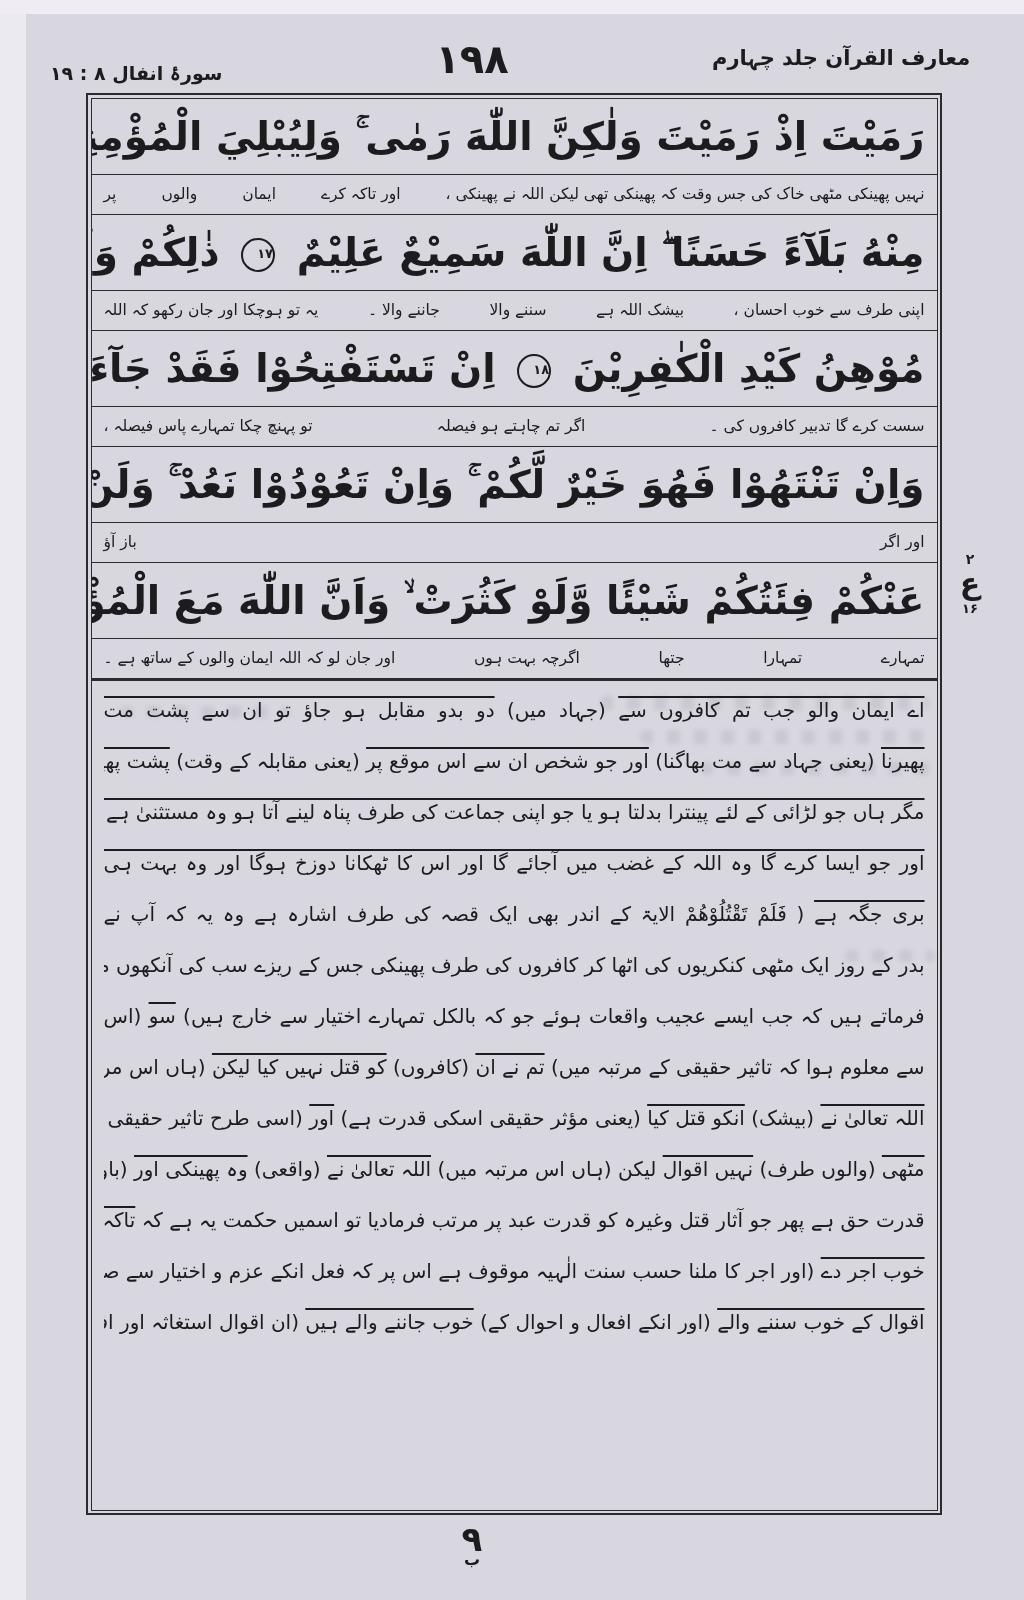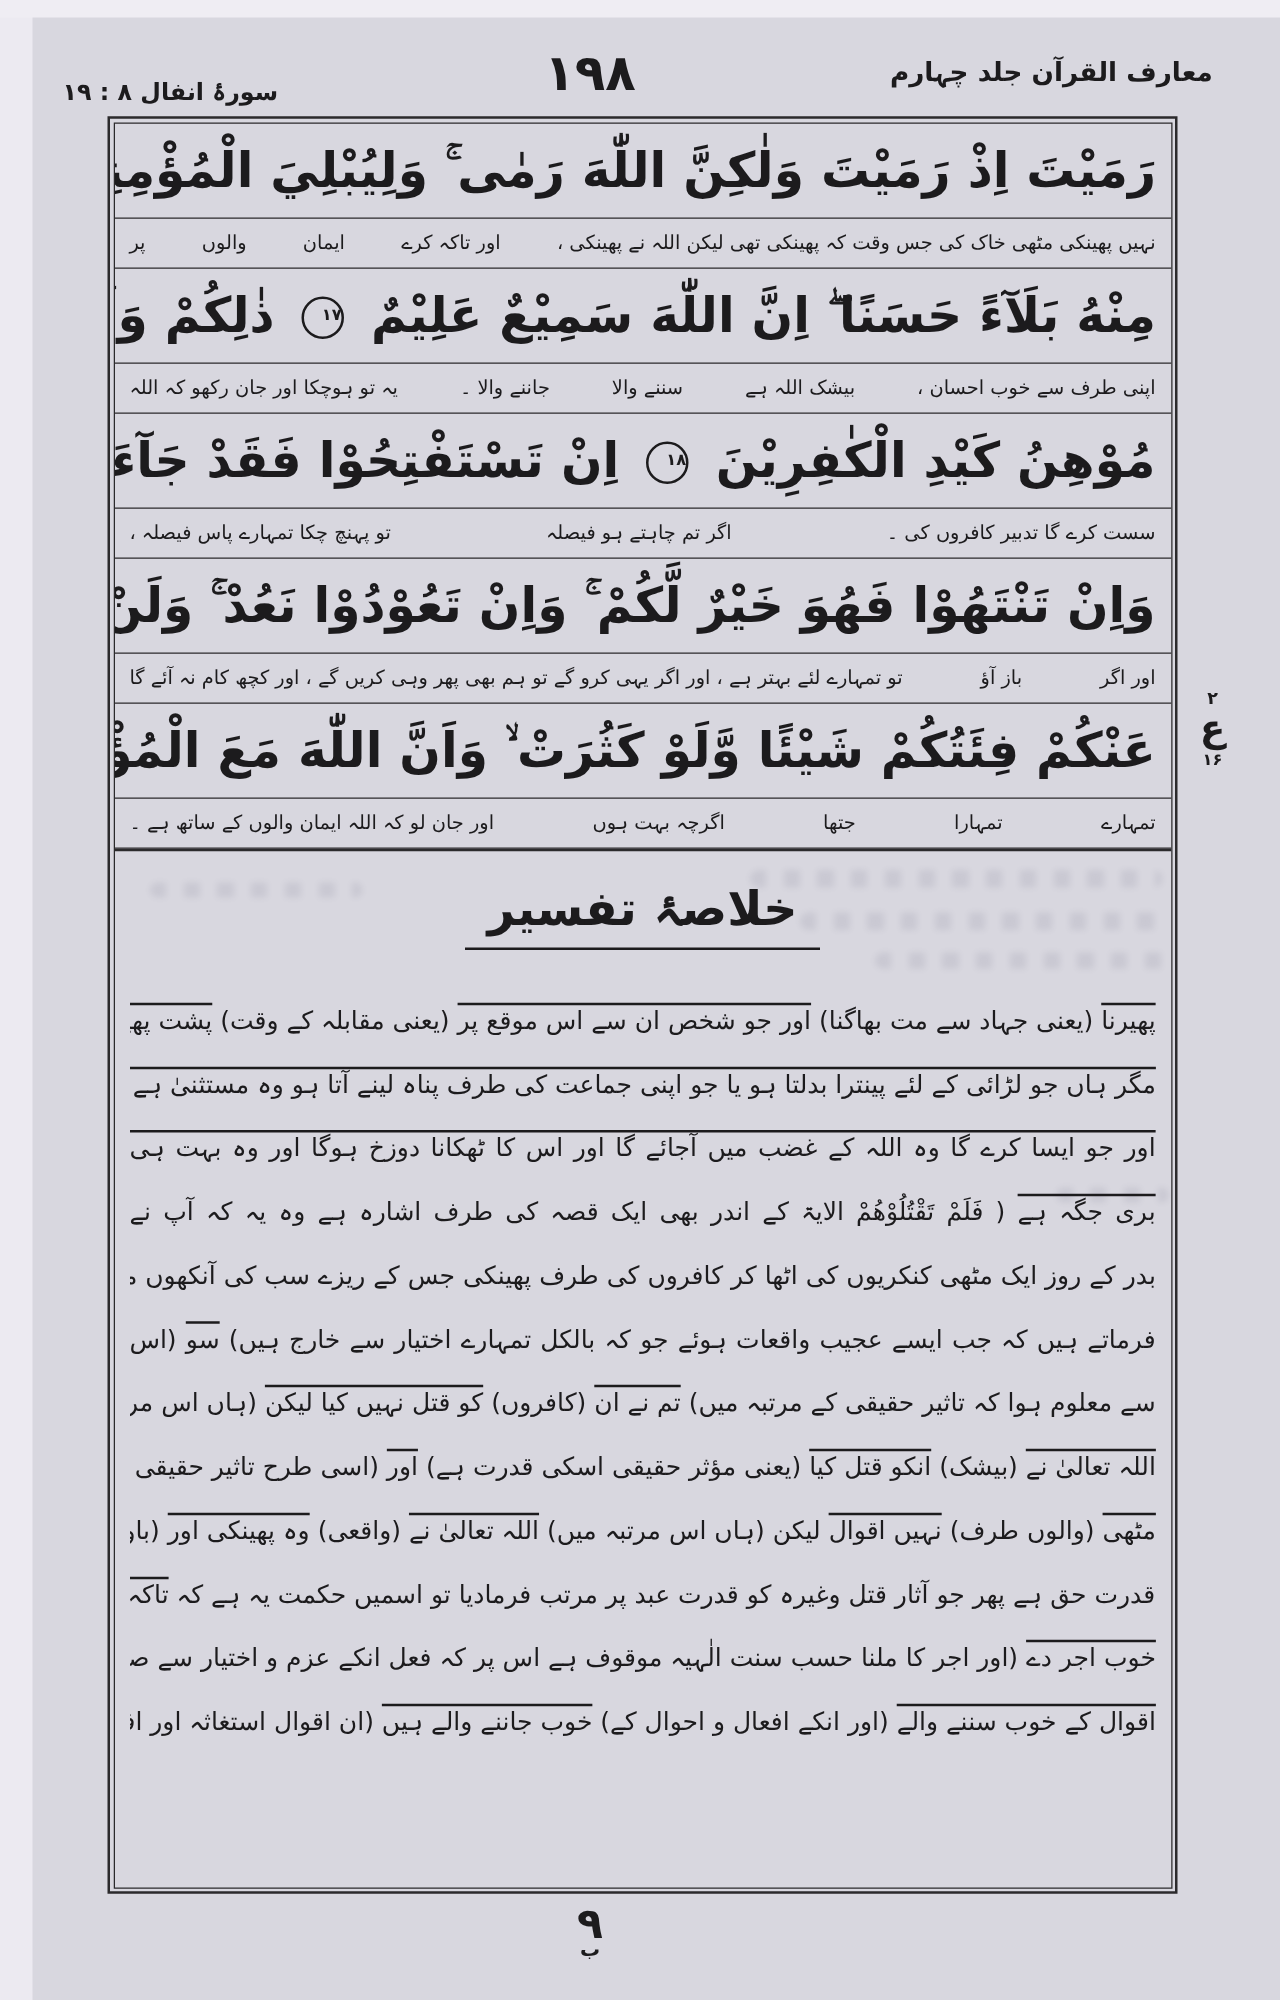--- a/index.html
+++ b/index.html
@@ -120,37 +120,34 @@
         <div class="vrow arabic" dir="rtl"><span>مُوْهِنُ كَيْدِ الْكٰفِرِيْنَ</span> <span class="ayah">۱۸</span> <span>اِنْ تَسْتَفْتِحُوْا فَقَدْ جَآءَكُمُ الْفَتْحُ ۚ</span></div>
         <div class="vrow urdu" dir="rtl">
           <span class="ugroup">سست کرے گا تدبیر کافروں کی ۔</span>
           <span class="ugroup">اگر تم چاہتے ہو فیصلہ</span>
           <span class="ugroup">تو پہنچ چکا تمہارے پاس فیصلہ ،</span>
         </div>
         <div class="vrow arabic" dir="rtl"><span>وَاِنْ تَنْتَهُوْا فَهُوَ خَيْرٌ لَّكُمْ ۚ وَاِنْ تَعُوْدُوْا نَعُدْ ۚ وَلَنْ تُغْنِيَ</span></div>
         <div class="vrow urdu" dir="rtl">
           <span class="ugroup">اور اگر</span>
           <span class="ugroup">باز آؤ</span>
-          <span class="ugroup">تو تمہارے لئے بہتر ہے ، اور اگر یہی کرو گے تو ہم بھی پھر وہی کریں گے ، اور کچھ کام نہ آئے گا</span>
         </div>
         <div class="vrow arabic" dir="rtl"><span>عَنْكُمْ فِئَتُكُمْ شَيْئًا وَّلَوْ كَثُرَتْ ۙ وَاَنَّ اللّٰهَ مَعَ الْمُؤْمِنِيْنَ</span> </div>
         <div class="vrow urdu" dir="rtl">
           <span class="ugroup">تمہارے</span>
           <span class="ugroup">تمہارا</span>
           <span class="ugroup">جتھا</span>
           <span class="ugroup">اگرچہ بہت ہوں</span>
           <span class="ugroup">اور جان لو کہ اللہ ایمان والوں کے ساتھ ہے ۔</span>
         </div>
       </div>
 
-    <div class="heading-area">
-      <span class="tafsir-heading">خلاصۂ تفسیر</span>
-    </div>
 
     <div class="commentary">
+        <div class="cline" dir="rtl"><span class="ov">اے ایمان والو جب تم کافروں سے</span> <span>(جہاد میں)</span> <span class="ov">دو بدو مقابل ہو جاؤ تو ان سے پشت مت</span></div>
         <div class="cline" dir="rtl"><span class="ov">پھیرنا</span> <span>(یعنی جہاد سے مت بھاگنا)</span> <span class="ov">اور جو شخص ان سے اس موقع پر</span> <span>(یعنی مقابلہ کے وقت)</span> <span class="ov">پشت پھیرے گا</span></div>
         <div class="cline" dir="rtl"><span class="ov">مگر ہاں جو لڑائی کے لئے پینترا بدلتا ہو یا جو اپنی جماعت کی طرف پناہ لینے آتا ہو وہ مستثنیٰ ہے باقی</span></div>
         <div class="cline" dir="rtl"><span class="ov">اور جو ایسا کرے گا وہ اللہ کے غضب میں آجائے گا اور اس کا ٹھکانا دوزخ ہوگا اور وہ بہت ہی</span></div>
         <div class="cline" dir="rtl"><span class="ov">بری جگہ ہے</span> <span>( فَلَمْ تَقْتُلُوْهُمْ الایۃ کے اندر بھی ایک قصہ کی طرف اشارہ ہے وہ یہ کہ آپ نے</span></div>
         <div class="cline" dir="rtl"><span>بدر کے روز ایک مٹھی کنکریوں کی اٹھا کر کافروں کی طرف پھینکی جس کے ریزے سب کی آنکھوں میں</span></div>
         <div class="cline" dir="rtl"><span>فرماتے ہیں کہ جب ایسے عجیب واقعات ہوئے جو کہ بالکل تمہارے اختیار سے خارج ہیں)</span> <span class="ov">سو</span> <span>(اس</span></div>
         <div class="cline" dir="rtl"><span>سے معلوم ہوا کہ تاثیر حقیقی کے مرتبہ میں)</span> <span class="ov">تم نے ان</span> <span>(کافروں)</span> <span class="ov">کو قتل نہیں کیا لیکن</span> <span>(ہاں اس مرتبہ میں)</span></div>
         <div class="cline" dir="rtl"><span class="ov">اللہ تعالیٰ نے</span> <span>(بیشک)</span> <span class="ov">انکو قتل کیا</span> <span>(یعنی مؤثر حقیقی اسکی قدرت ہے)</span> <span class="ov">اور</span> <span>(اسی طرح تاثیر حقیقی کے مرتبہ میں)</span> </div>
         <div class="cline" dir="rtl"><span class="ov">مٹھی</span> <span>(والوں طرف)</span> <span class="ov">نہیں اقوال</span> <span>لیکن (ہاں اس مرتبہ میں)</span> <span class="ov">اللہ تعالیٰ نے</span> <span>(واقعی)</span> <span class="ov">وہ پھینکی اور</span> <span>(باوجود اس کے کہ مؤثر حقیقی</span></div>
         <div class="cline" dir="rtl"><span>قدرت حق ہے پھر جو آثار قتل وغیرہ کو قدرت عبد پر مرتب فرمادیا تو اسمیں حکمت یہ ہے کہ</span> <span class="ov">تاکہ مسلمانوں کو اپنی طرف سے</span> </div>

